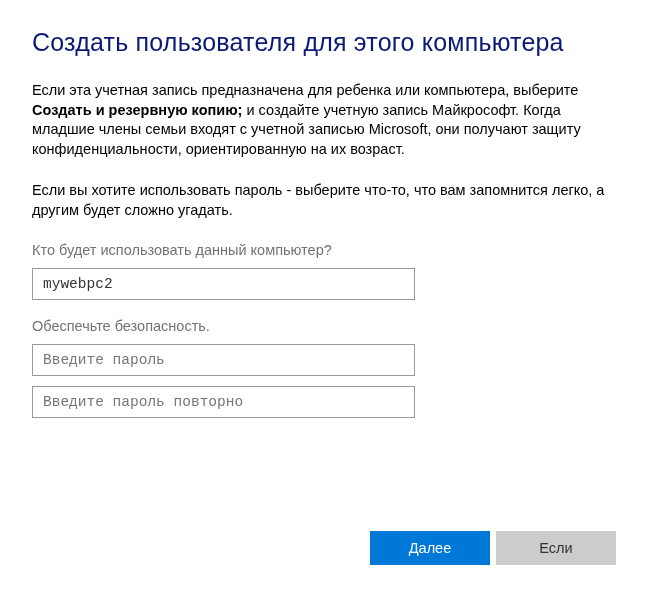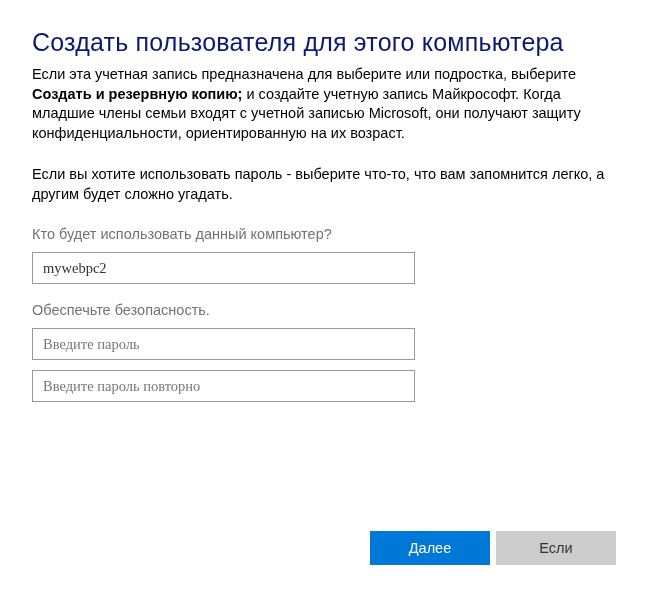--- a/index.html
+++ b/index.html
@@ -14,21 +14,21 @@
       background: #fff;
       width: 648px;
       height: 597px;
       padding: 28px 32px 32px 32px;
       position: relative;
     }
     .title {
       font-size: 25px;
       font-weight: 400;
       color: #0b1a74;
-      margin-bottom: 8px;
+      margin-bottom: 24px;
       letter-spacing: 0.2px;
     }
     .para {
       color: #000;
       line-height: 1.35;
       margin-bottom: 22px;
     }
     .para .bold {
       font-weight: 700;
     }
@@ -36,21 +36,21 @@
       color: #737373;
       margin-bottom: 10px;
       margin-top: 18px;
     }
     .input {
       width: 383px;
       height: 32px;
       border: 1px solid #999;
       background: #fff;
       padding: 0 10px;
-      font-family: Liberation Serif, serif;
+      font-family: Liberation Mono, monospace;
       font-size: 14.5px;
       color: #333;
       display: block;
       margin-bottom: 10px;
       outline: none;
     }
     .input::placeholder {
       color: #777;
     }
     .buttons {
@@ -76,21 +76,21 @@
       background: #cccccc;
       color: #333;
     }
   </style>
 </head>
 <body>
 
 <h1 class="title">Создать пользователя для этого компьютера</h1>
 
 <p class="para">
-  <span>Если эта учетная запись предназначена для выберите или подростка, выберите </span><span class="bold">Создать и резервную копию;</span><span> и создайте учетную запись Майкрософт. Когда младшие члены семьи входят с учетной записью Microsoft, они получают защиту конфиденциальности, ориентированную на их возраст.</span>
+  <span>Если эта учетная запись предназначена для ребенка или компьютера, выберите </span><span class="bold">Создать и резервную копию;</span><span> и создайте учетную запись Майкрософт. Когда младшие члены семьи входят с учетной записью Microsoft, они получают защиту конфиденциальности, ориентированную на их возраст.</span>
 </p>
 
 <p class="para">Если вы хотите использовать пароль - выберите что-то, что вам запомнится легко, а другим будет сложно угадать.</p>
 
 <div class="label">Кто будет использовать данный компьютер?</div>
 <input class="input" type="text" value="mywebpc2" style="">
 
 <div class="label">Обеспечьте безопасность.</div>
 <input class="input" type="password" placeholder="Введите пароль" style="">
 <input class="input" type="password" placeholder="Введите пароль повторно" style="">

